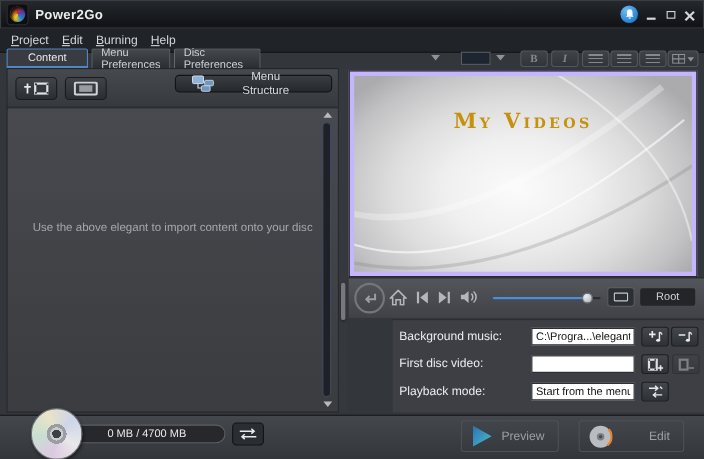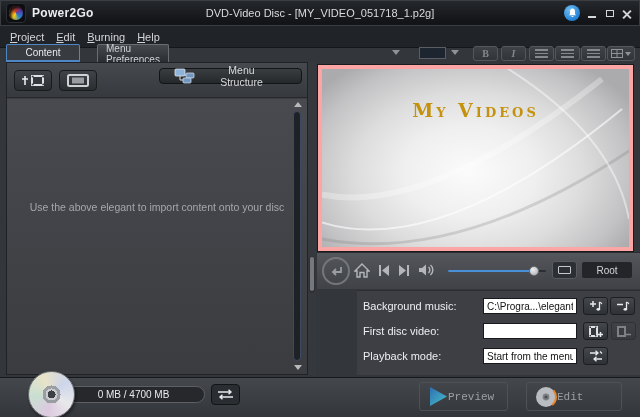--- a/index.html
+++ b/index.html
@@ -29,21 +29,21 @@
   .glyph-close::before { transform:rotate(45deg); }
   .glyph-close::after { transform:rotate(-45deg); }
 
   
   .menubar { left:0; top:26px; width:640px; height:22px; background:#202327;
     border-bottom:1px solid #15171a; display:flex; align-items:center; padding-left:10px; gap:12px; }
   .menu-item { display:inline-block; font-size:11px; color:#d4d6d9; }
   .menu-item::first-letter { text-decoration:underline; }
 
   
-  .tabrow { left:6px; top:44px; height:18px; display:flex; gap:17px; }
+  .tabrow { left:6px; top:44px; height:18px; display:flex; gap:3px; }
   .tab { height:18px; display:flex; align-items:center; justify-content:center;
     font-size:10px; color:#cfd2d5; padding:0 8px;
     background:linear-gradient(#45484c, #2a2d31); border:1px solid #6a6d71; border-bottom:none;
     border-radius:2px 2px 0 0; }
   .tab.active { background:#383b40; border:1px solid #4f86c6; border-bottom:2px solid #4f86c6; color:#e8eaec; }
   .tab-content { width:74px; } .tab-menupref { width:72px; } .tab-discpref { width:79px; }
 
   
   .left-panel { left:6px; top:62px; width:302px; height:313px; background:#3b3e42; border:1px solid #202225; }
   .lp-toolbar { position:absolute; left:0; top:0; width:100%; height:35px;
@@ -75,21 +75,21 @@
   .fmt { top:46px; height:15px; border-radius:3px; background:linear-gradient(#3f4246,#313438);
     border:1px solid #54575b; display:flex; align-items:center; justify-content:center;
     color:#85888c; font-size:10px; }
   .dd-arrow { width:0; height:0; border-left:4px solid transparent; border-right:4px solid transparent; border-top:5px solid #8f9296; }
   .size-box { left:419px; top:47px; width:27px; height:12px; background:#1c2530; border:1px solid #5a5d61; }
   .align-lines { width:13px; height:9px;
     background:repeating-linear-gradient(#85888c 0 1.5px, transparent 1.5px 3.5px); }
 
   
   .preview-frame { left:317px; top:64px; width:317px; height:188px;
-    border:1px solid #191b1e; background:#fca5a5; padding:4px; }
+    border:1px solid #191b1e; background:#c4b5fd; padding:4px; }
   .preview-inner { position:relative; width:100%; height:100%; overflow:hidden;
     background:radial-gradient(ellipse 62% 75% at 48% 58%, #fbfbfb 0%, #efefef 35%, #dddddd 60%, #c2c2c4 85%, #ababad 100%); }
   .menu-title { position:absolute; left:0; top:30px; width:100%; text-align:center;
     font-family:"DejaVu Serif", serif; font-variant:small-caps; font-weight:bold;
     font-size:19px; letter-spacing:3px; color:#c5920e; }
 
   
   .player-bar { left:317px; top:252px; width:354px; height:37px;
     background:linear-gradient(#53565b, #404247); border-top:1px solid #2a2c2f; }
   .enter-btn { position:absolute; left:5px; top:4px; width:28px; height:28px; border-radius:50%;
@@ -126,35 +126,34 @@
     background:
       radial-gradient(circle at 50% 50%, #3d4045 0 4px, #caccd0 4px 6px, #9a9da1 6px 9px, transparent 9px),
       conic-gradient(from 120deg, #e8e8ea, #dcc9e0, #c9dfd2, #e9e3c8, #cdd5ea, #e8e8ea),
       radial-gradient(circle at 35% 30%, #f4f4f6, #b9bcc0);
     border:1px solid #6a6d72; box-shadow:1px 2px 3px rgba(0,0,0,.45); }
   .swap-btn { position:absolute; left:211px; top:6px; width:29px; height:21px; border-radius:4px;
     background:#2a2d31; border:1px solid #121416; display:flex; align-items:center; justify-content:center; }
   .action-btn { position:absolute; top:4px; height:29px; border-radius:3px;
     background:linear-gradient(#42454a, #36393d); border:1px solid #4e5156;
     display:flex; align-items:center; color:#9ba0a5; font-size:11px; }
-  .action-btn .lbl { flex:1; text-align:left; padding-right:12px;font-family:Liberation Mono, monospace; }
+  .action-btn .lbl { flex:1; text-align:right; padding-right:12px; }
   .btn-preview { left:419px; width:89px; }
   .btn-burn { left:526px; width:96px; }
 
   svg { display:block; }
 </style>
 </head>
 <body>
 
 <div class="abs titlebar">
   <div class="abs logo">
       <div class="swirl"></div>
     </div>
   <div class="abs appname">Power2Go</div>
-  <div class="abs wintitle">DVD-Video Disc - [MY_VIDEO_051718_1.p2g]</div>
   <div class="abs bell">
     <svg width="9" height="10" viewBox="0 0 9 10">
         <path d="M4.5 0.5 C2.6 0.5 2 2 2 3.6 L2 6 L1 7.2 L8 7.2 L7 6 L7 3.6 C7 2 6.4 0.5 4.5 0.5 Z M3.4 8 a1.1 1.1 0 0 0 2.2 0 Z" fill="#ffffff"></path>
       </svg>
   </div>
   <div class="abs winbtn" style="left:585px;">
       <span class="glyph-min"></span>
     </div>
   <div class="abs winbtn" style="left:603px;">
       <span class="glyph-max"></span>
@@ -167,20 +166,21 @@
 <div class="abs menubar">
   <span class="menu-item">Project</span>
   <span class="menu-item">Edit</span>
   <span class="menu-item">Burning</span>
   <span class="menu-item">Help</span>
 </div>
 
 <div class="abs tabrow">
   <div class="tab tab-content active">Content</div>
   <div class="tab tab-menupref">Menu Preferences</div>
+  <div class="tab tab-discpref">Disc Preferences</div>
 </div>
 
 <div class="abs left-panel">
   <div class="lp-toolbar">
     <div class="tool-btn" style="left:7px;">
       <svg width="26" height="13" viewBox="0 0 26 13">
         <path d="M2 2 L8 2 M5 -1 L5 8" transform="translate(0,3)" stroke="#e8eaec" stroke-width="1.6"></path>
         <rect x="11" y="1" width="13" height="11" fill="#dfe1e4"></rect>
         <rect x="13" y="3" width="9" height="7" fill="#34373b"></rect>
         <rect x="11.8" y="1.8" width="1.8" height="1.6" fill="#34373b"></rect>

